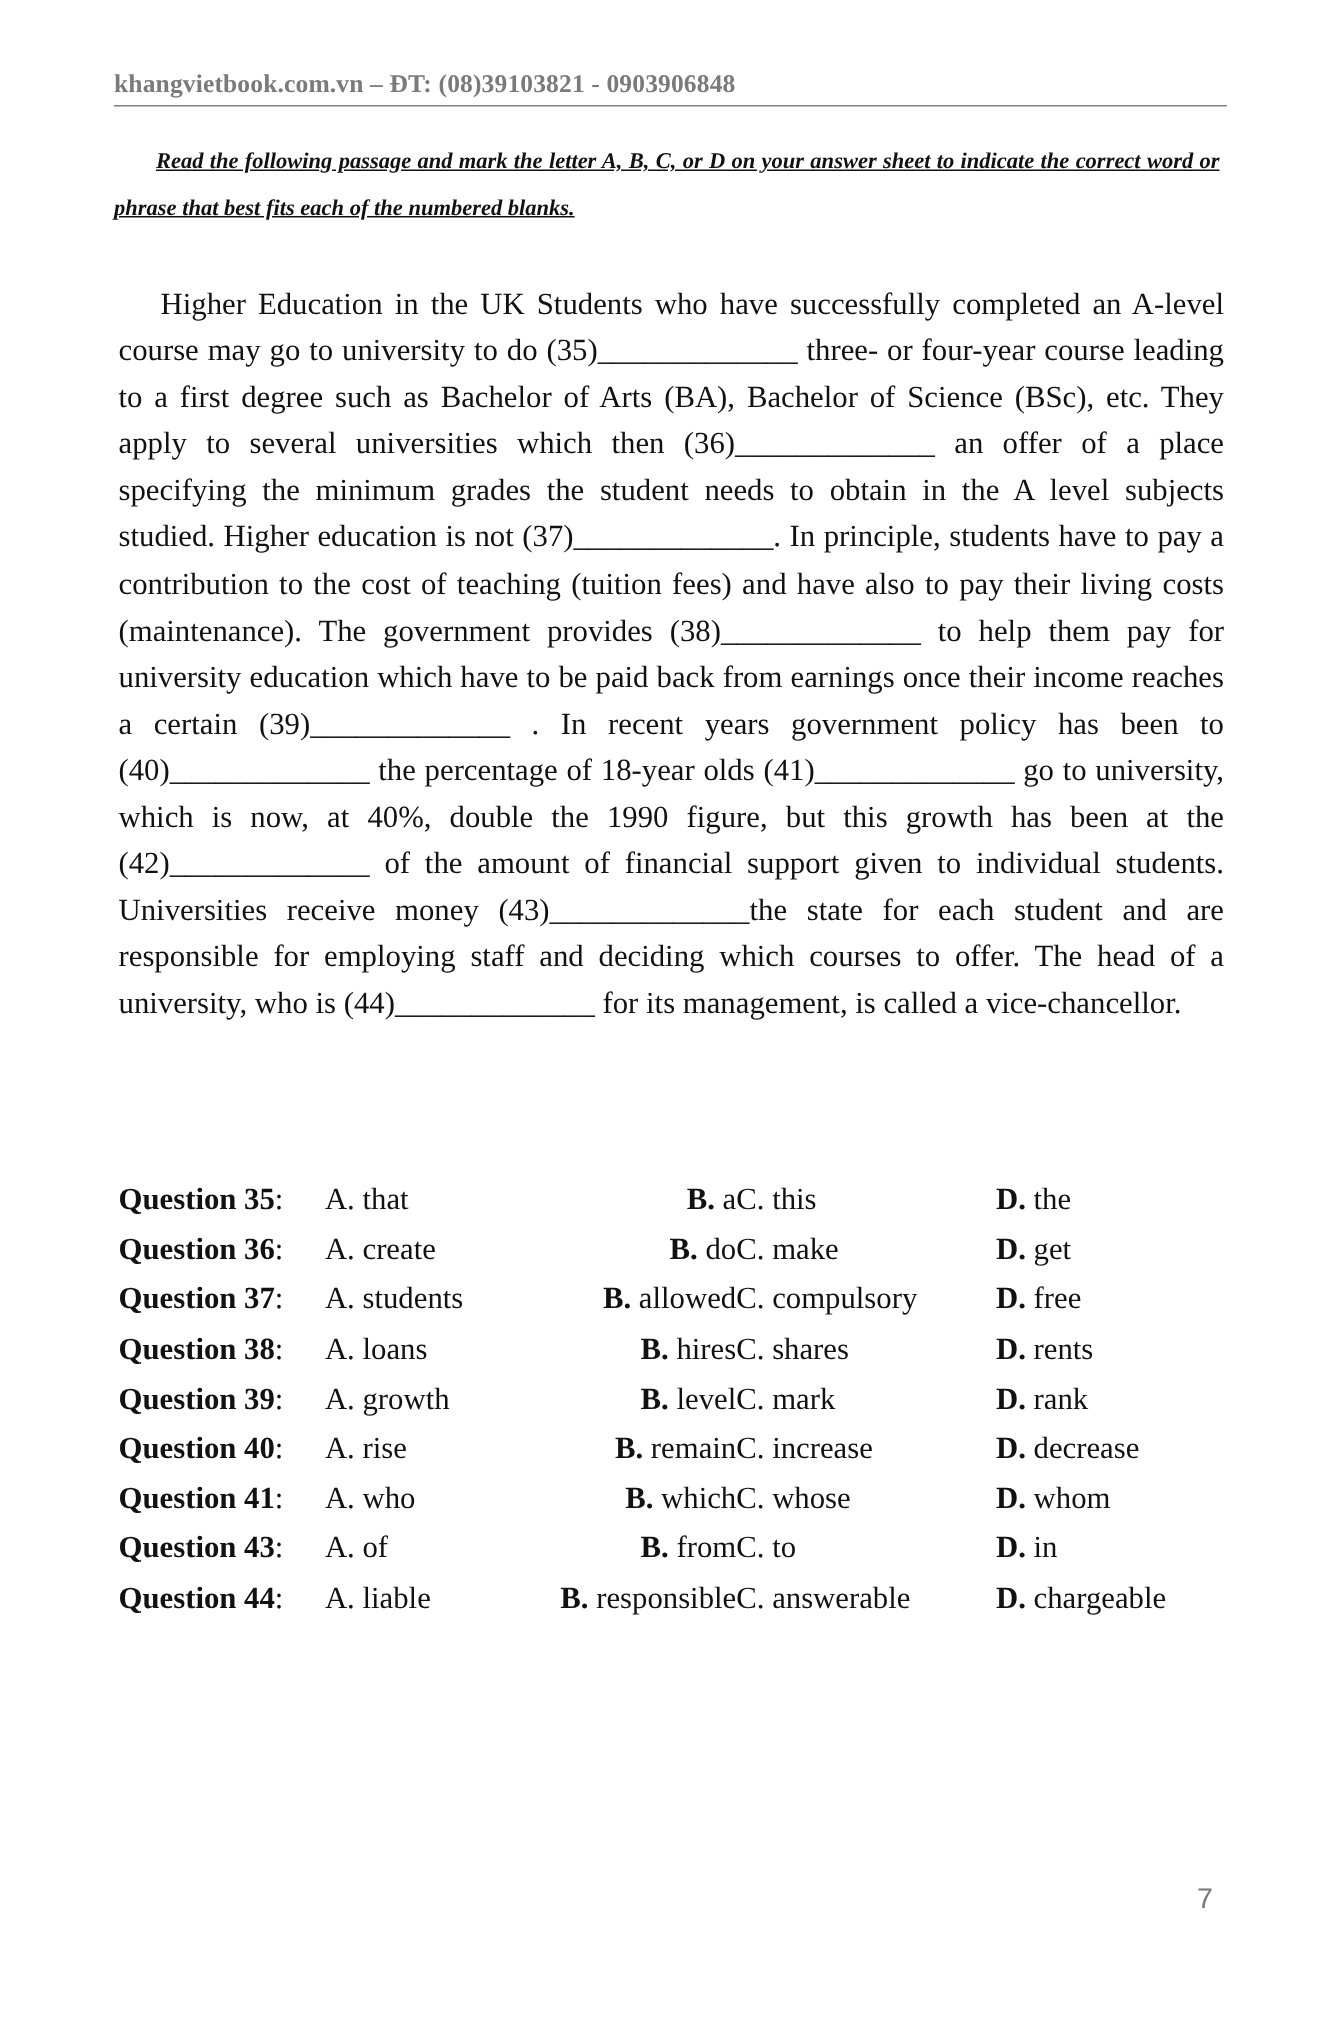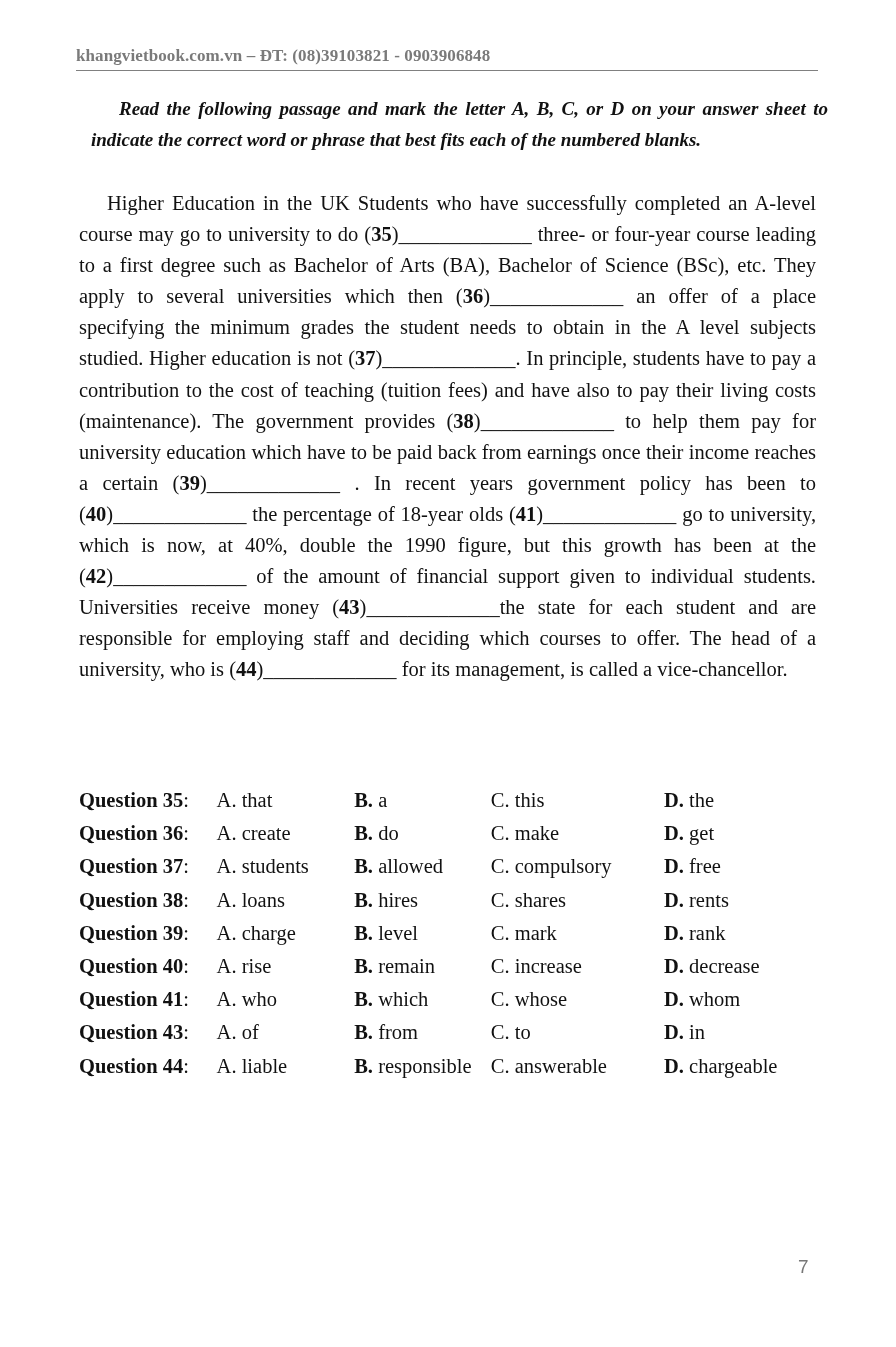--- a/index.html
+++ b/index.html
@@ -1,29 +1,29 @@
 <!DOCTYPE html>
 <html><head>
   <meta charset="utf-8">
   <style>
     html, body { margin: 0; padding: 0; background: #ffffff; }
     body { width: 896px; height: 1347px; position: relative; font-family: "Liberation Serif", "DejaVu Serif", serif; color: #111; }
     .header { position: absolute; left: 76px; top: 46px; width: 742px; text-align: left; font-size: 17px; font-weight: bold; color: #7a7a7a; letter-spacing: 0.1px; }
     .header-rule { position: absolute; left: 76px; top: 70px; width: 742px; height: 0; border-top: 1.5px solid #808080; }
-    .instruction { position: absolute; left: 91px; top: 93px; width: 737px; font-size: 19px; font-style: italic; font-weight: bold; line-height: 31px; text-align: justify; text-indent: 28px; }
+    .instruction { position: absolute; left: 76px; top: 93px; width: 737px; font-size: 15px; font-style: italic; font-weight: bold; line-height: 31px; text-align: justify; text-indent: 28px; text-decoration: underline; }
     .passage { position: absolute; left: 79px; top: 188px; width: 737px; font-size: 20.5px; line-height: 31.1px; text-align: justify; text-indent: 28px; }
-    .passage b { font-weight: bold; }
+    .passage b { font-weight: normal; }
     .blank { white-space: nowrap; }
     .questions { position: absolute; left: 79px; top: 784px; width: 740px; font-size: 20.5px; }
     .q-row { display: flex; height: 33.2px; line-height: 33.2px; }
     .q-label { width: 142px; }
     .q-label b { font-weight: bold; }
     .opt { white-space: nowrap; }
     .opt-a { width: 142px; }
-    .opt-b { width: 141px; }
+    .opt-b { width: 141px; text-align: right; }
     .opt-c { width: 156px; }
     .opt-d { width: 160px; margin-left: 22px; }
     .letter-bold { font-weight: bold; }
     .page-number { position: absolute; left: 798px; top: 1256px; font-family: "Liberation Sans", sans-serif; font-size: 19px; color: #777; }
   </style>
 </head>
 <body>
 
 <div class="header">khangvietbook.com.vn – ĐT: (08)39103821 - 0903906848</div>
 <div class="header-rule"></div>
@@ -58,21 +58,21 @@
   </div>
   <div class="q-row">
     <span class="q-label"><b>Question 38</b><span>:</span></span>
     <span class="opt opt-a"><span>A.</span><span> loans</span></span>
     <span class="opt opt-b"><span class="letter-bold">B.</span><span> hires</span></span>
     <span class="opt opt-c"><span>C.</span><span> shares</span></span>
     <span class="opt opt-d"><span class="letter-bold">D.</span><span> rents</span></span>
   </div>
   <div class="q-row">
     <span class="q-label"><b>Question 39</b><span>:</span></span>
-    <span class="opt opt-a"><span>A.</span><span> charge</span></span>
+    <span class="opt opt-a"><span>A.</span><span> growth</span></span>
     <span class="opt opt-b"><span class="letter-bold">B.</span><span> level</span></span>
     <span class="opt opt-c"><span>C.</span><span> mark</span></span>
     <span class="opt opt-d"><span class="letter-bold">D.</span><span> rank</span></span>
   </div>
   <div class="q-row">
     <span class="q-label"><b>Question 40</b><span>:</span></span>
     <span class="opt opt-a"><span>A.</span><span> rise</span></span>
     <span class="opt opt-b"><span class="letter-bold">B.</span><span> remain</span></span>
     <span class="opt opt-c"><span>C.</span><span> increase</span></span>
     <span class="opt opt-d"><span class="letter-bold">D.</span><span> decrease</span></span>

